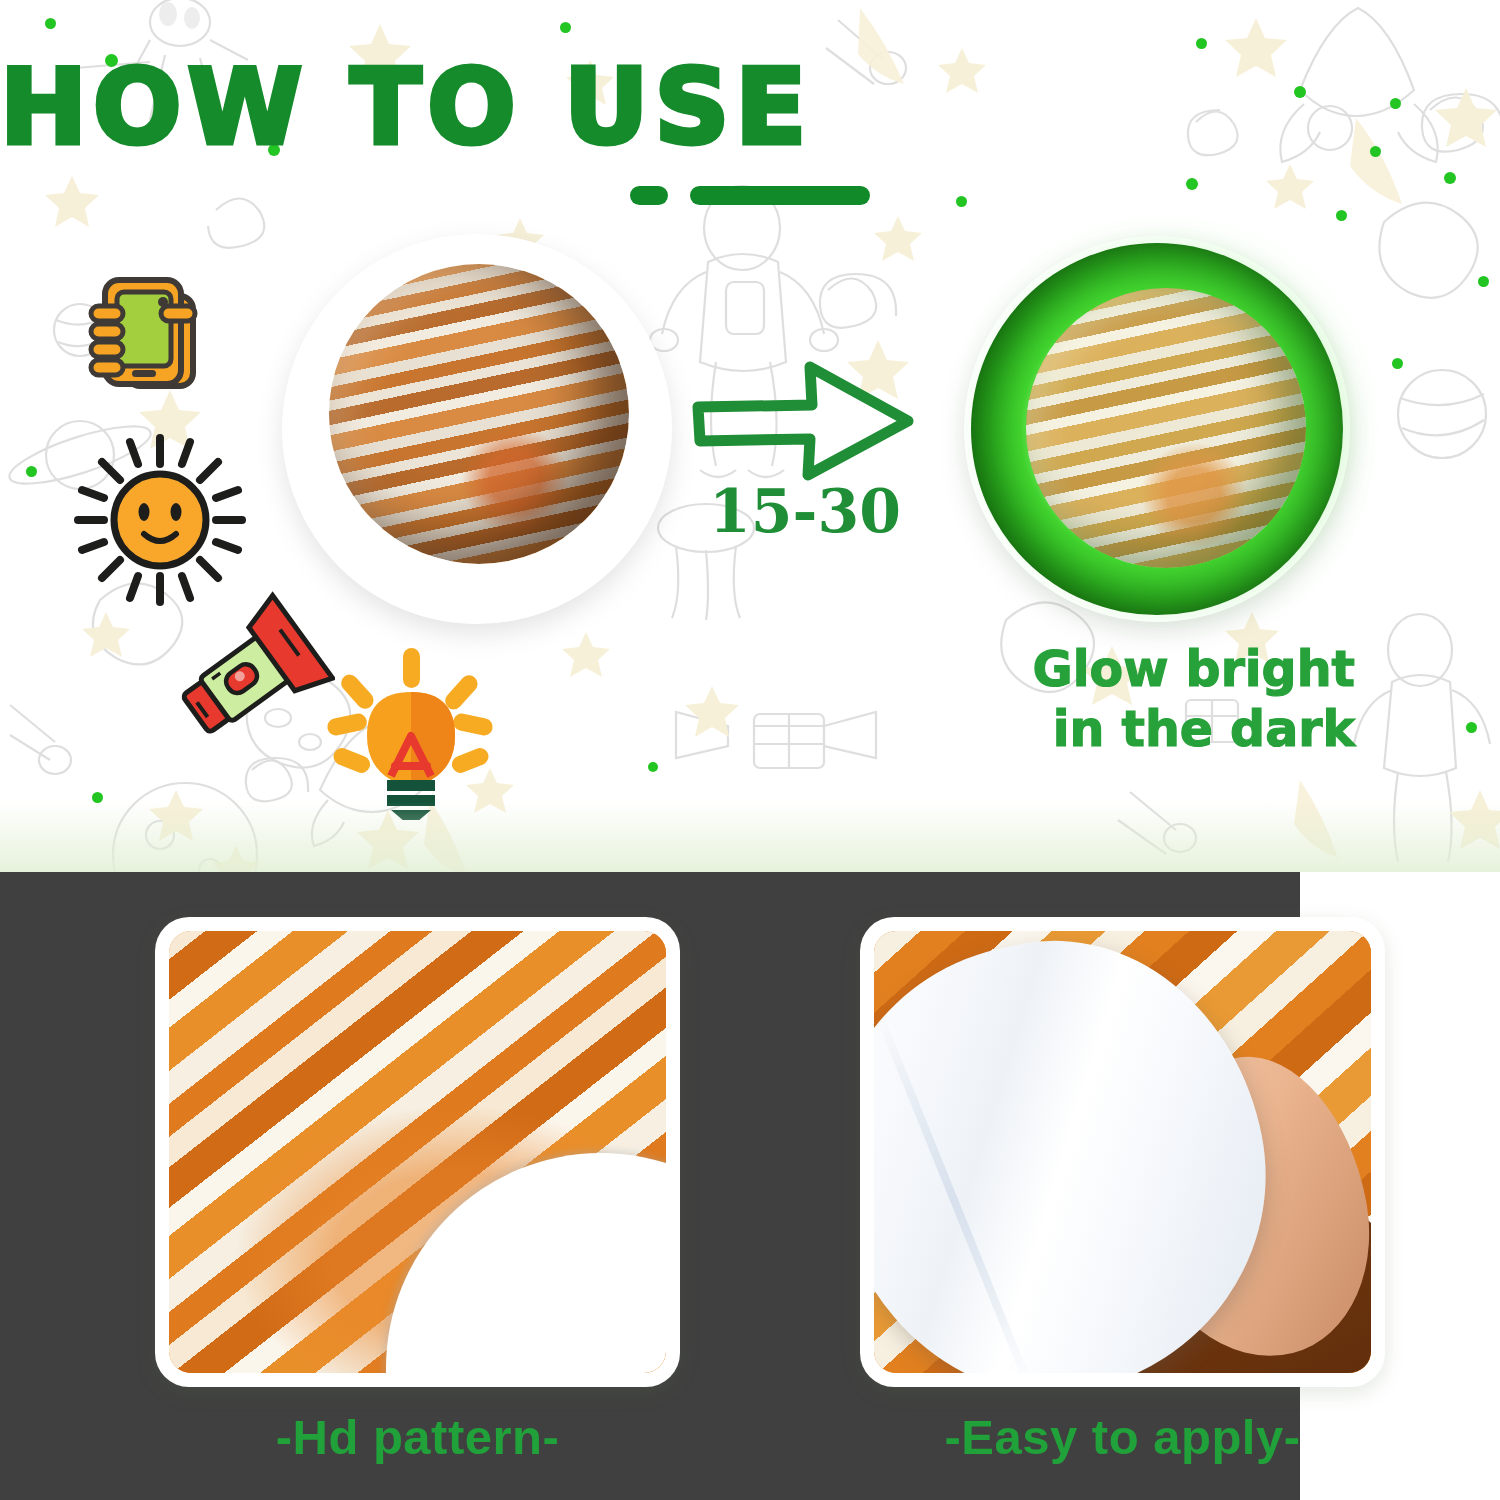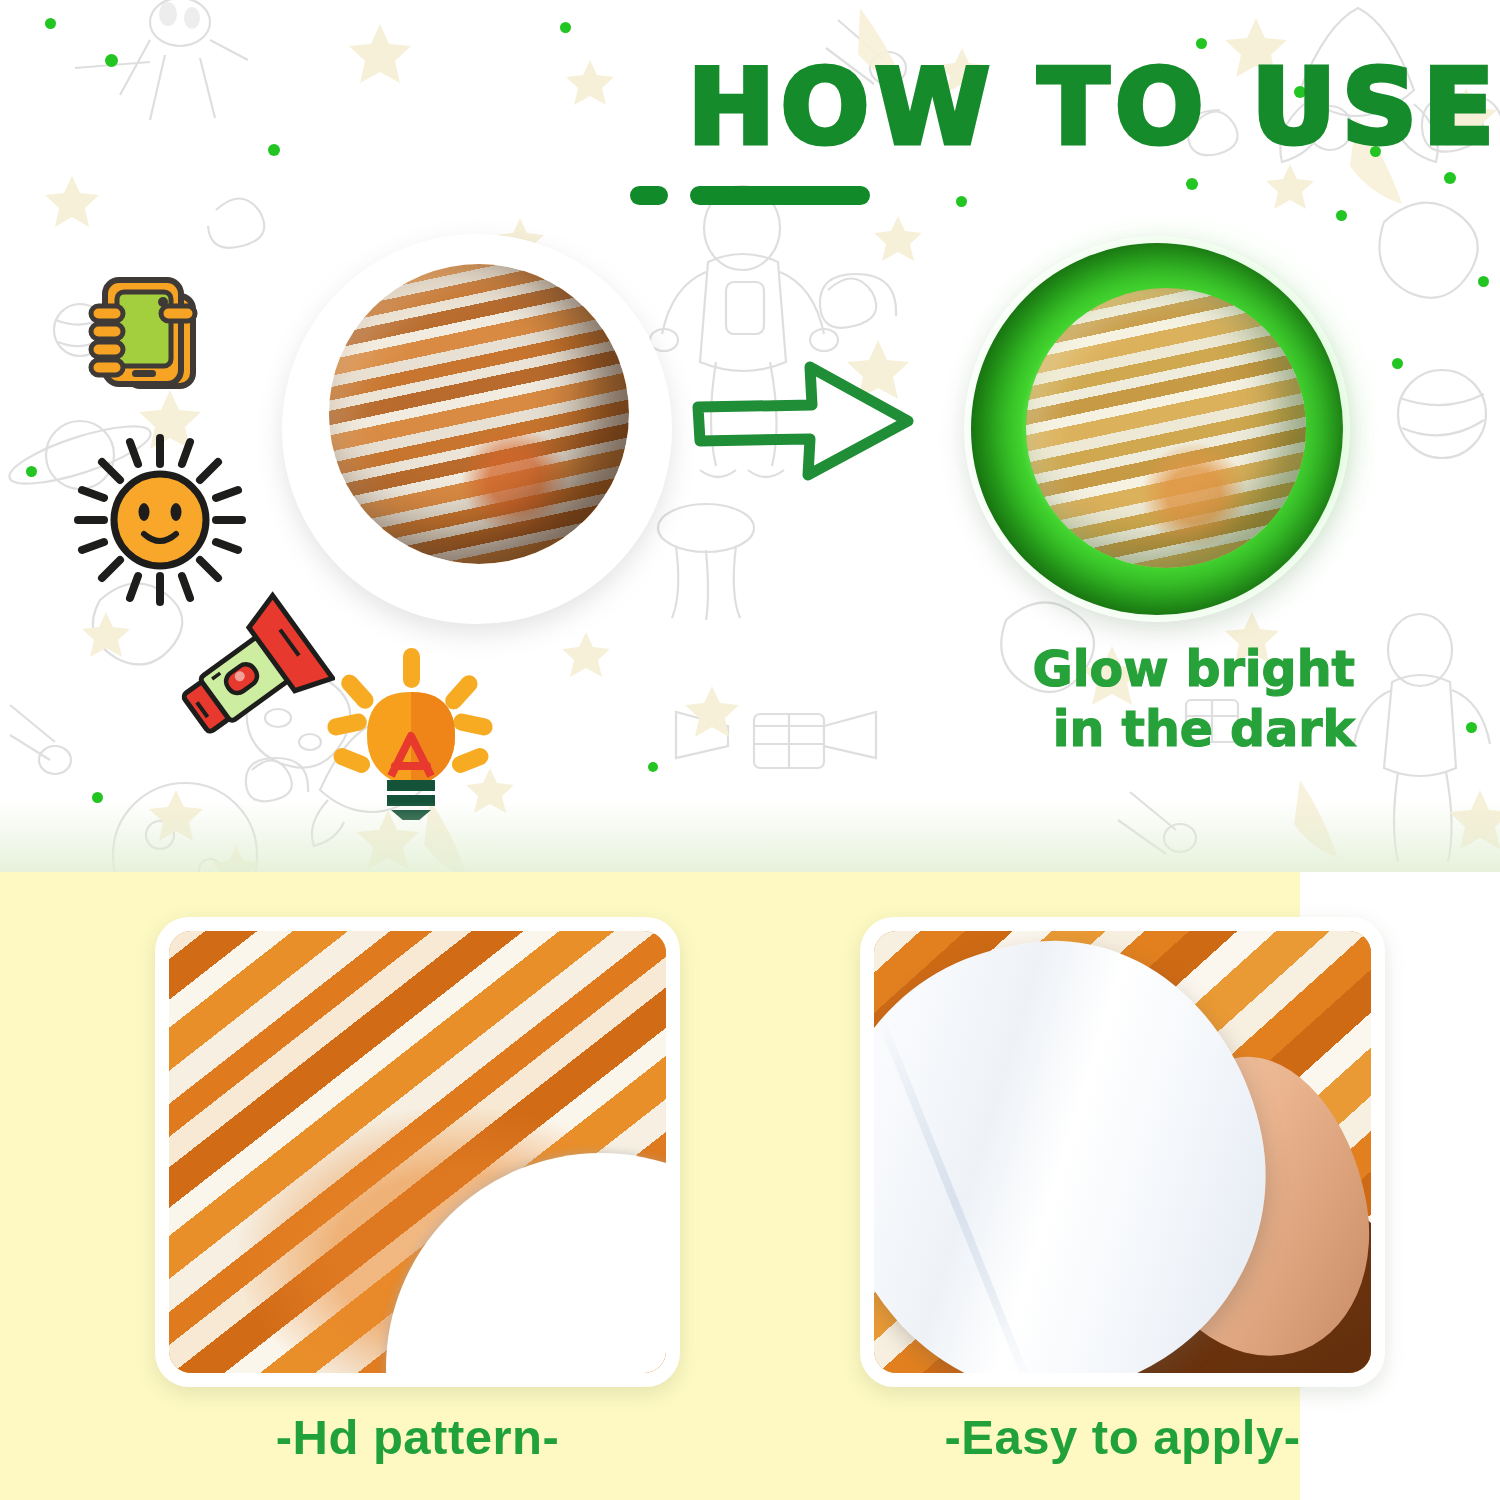--- a/index.html
+++ b/index.html
@@ -21,21 +21,21 @@
   #dot-layer    { position:absolute; inset:0; pointer-events:none; }
   .gdot { position:absolute; border-radius:50%; background:#22c522; }
 
   
   #section-fade {
     position:absolute; left:0; bottom:0; width:1500px; height:70px;
     background:linear-gradient(to bottom, rgba(226,239,212,0) 0%, rgba(226,239,212,0.85) 100%);
   }
 
   
-  #title-block { position:absolute; left:0; top:55px; width:1500px; text-align:right; }
+  #title-block { position:absolute; left:0; top:55px; width:1500px; text-align:left; }
   #main-title {
     font-family:"DejaVu Sans", sans-serif;
     font-weight:bold;
     font-size:104px;
     letter-spacing:6px;
     color:#158b2b;
     line-height:1;
     -webkit-text-stroke:5px #158b2b;
     paint-order:stroke fill;
   }
@@ -125,21 +125,21 @@
   
   .icon-slot { position:absolute; }
   #icon-phone     { left:75px;  top:262px;  width:140px; height:140px; }
   #icon-sun       { left:70px;  top:430px;  width:180px; height:180px; }
   #icon-flashlight{ left:165px; top:590px;  width:170px; height:170px; }
   #icon-bulb      { left:325px; top:640px;  width:170px; height:180px; }
 
   
   #bottom-section {
     position:absolute; left:0; top:872px; width:1300px; height:628px;
-    background:#fef9c3;
+    background:#404040;
   }
   .photo-card {
     position:absolute; top:45px; width:525px; height:470px;
     background:#ffffff; border-radius:34px;
     box-shadow:0 6px 20px rgba(90,110,70,.16);
     padding:14px;
   }
   #photo-card-left  { left:155px; }
   #photo-card-right { left:860px; }
   .photo-inner { width:100%; height:100%; border-radius:22px; overflow:hidden; position:relative; background:#ffffff; }
@@ -444,20 +444,21 @@
     <div id="planet-normal"></div>
   </div>
 
   <div id="arrow-wrap">
     <svg viewBox="0 0 230 130" width="230" height="130">
       <path d="M8 52 L122 50 L120 12 L218 66 L118 120 L120 84 L10 86 Z" fill="none" stroke="#1f8e36" stroke-width="11" stroke-linejoin="round" stroke-linecap="round"></path>
     </svg>
   </div>
 
   <div id="timing-text">
+    <div>15-30</div>
   </div>
 
   <div id="planet-glow-card">
     <div id="planet-glow-ring">
       <div id="planet-glow"></div>
     </div>
   </div>
 
   <div id="glow-caption">
     <div>Glow bright</div>

